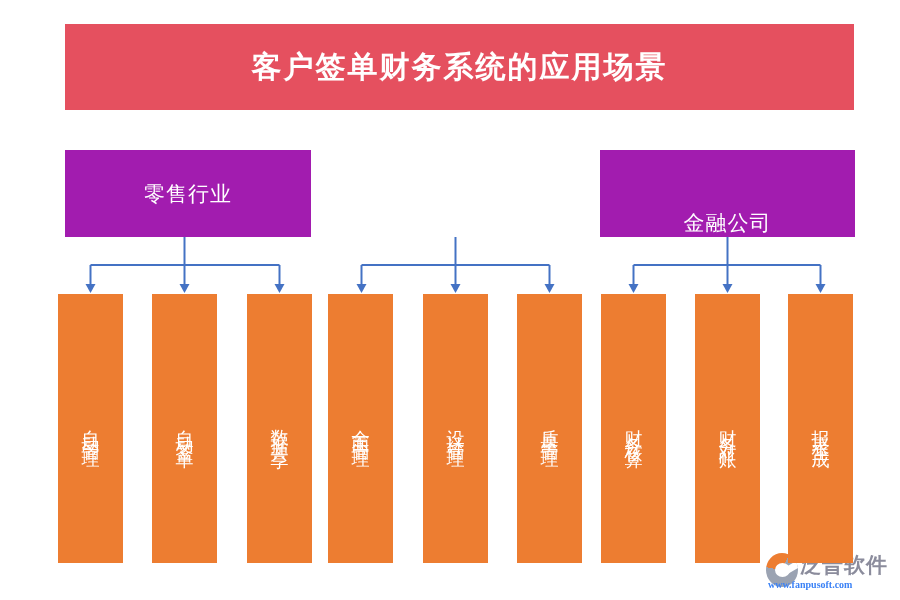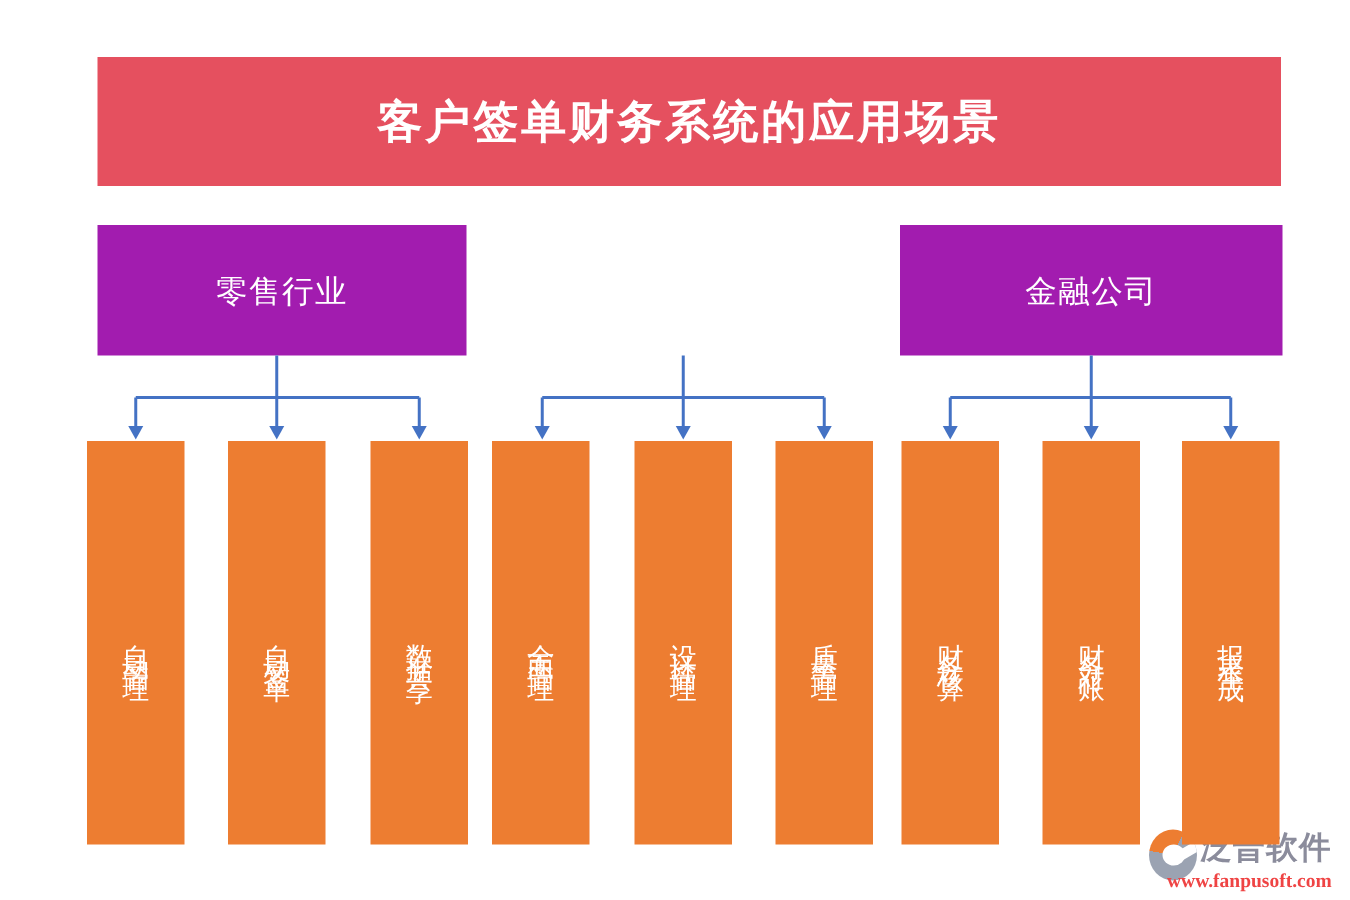--- a/index.html
+++ b/index.html
@@ -13,21 +13,21 @@
     width: 900px;
     height: 600px;
     background: #ffffff;
     overflow: hidden;
   }
 
   
   .banner {
     position: absolute;
     left: 65px;
-    top: 38px;
+    top: 24px;
     width: 789px;
     height: 86px;
     background: #E5505F;
     display: flex;
     align-items: center;
     justify-content: center;
   }
   .banner .title {
     color: #ffffff;
     font-size: 30px;
@@ -45,21 +45,21 @@
     align-items: center;
     justify-content: center;
   }
   .cat .cat-label {
     color: #ffffff;
     font-size: 21px;
     letter-spacing: 1px;
   }
   .cat-1 { left: 65px;  width: 246px; }
   .cat-2 { left: 327px; width: 256px; }
-  .cat-3 { left: 600px; width: 255px; }
+  .cat-3 { left: 600px; width: 255px; align-items: flex-end; }
 
   
   .connectors {
     position: absolute;
     left: 0;
     top: 0;
     width: 900px;
     height: 600px;
     pointer-events: none;
     z-index: 1;
@@ -139,24 +139,24 @@
     left: 36px;
     top: 1px;
     color: #8B8C9C;
     font-size: 21px;
     font-weight: 700;
     letter-spacing: 1px;
     white-space: nowrap;
   }
   .logo-url {
     position: absolute;
-    left: 14px;
+    left: 4px;
     top: 29px;
-    color: #ef4444;
-    font-size: 13px;
+    color: #3b82f6;
+    font-size: 10px;
     font-weight: 700;
     font-family: "Liberation Serif", "DejaVu Serif", serif;
     white-space: nowrap;
   }
 </style>
 </head>
 <body>
 
 <div class="stage">
 

